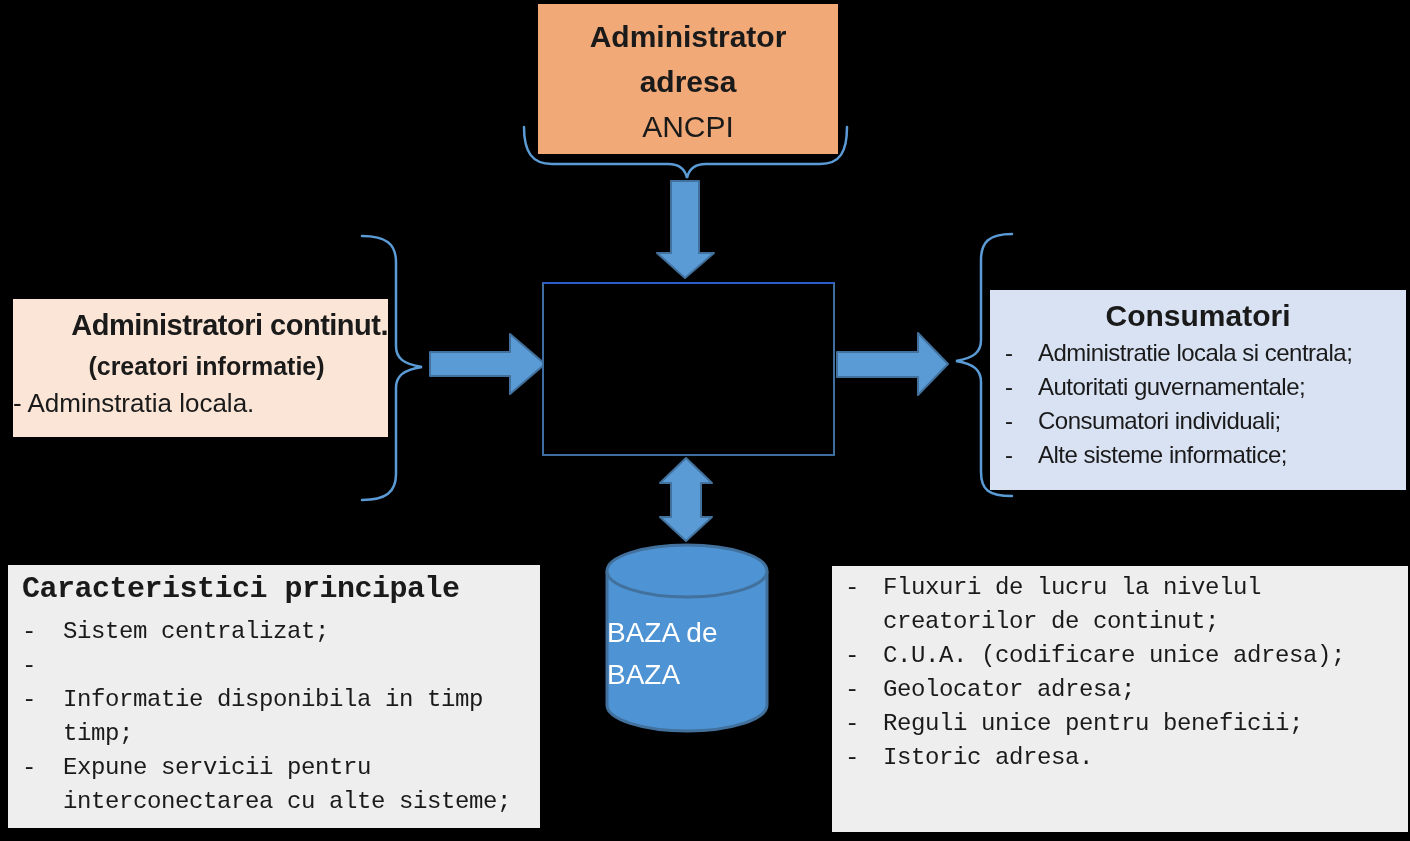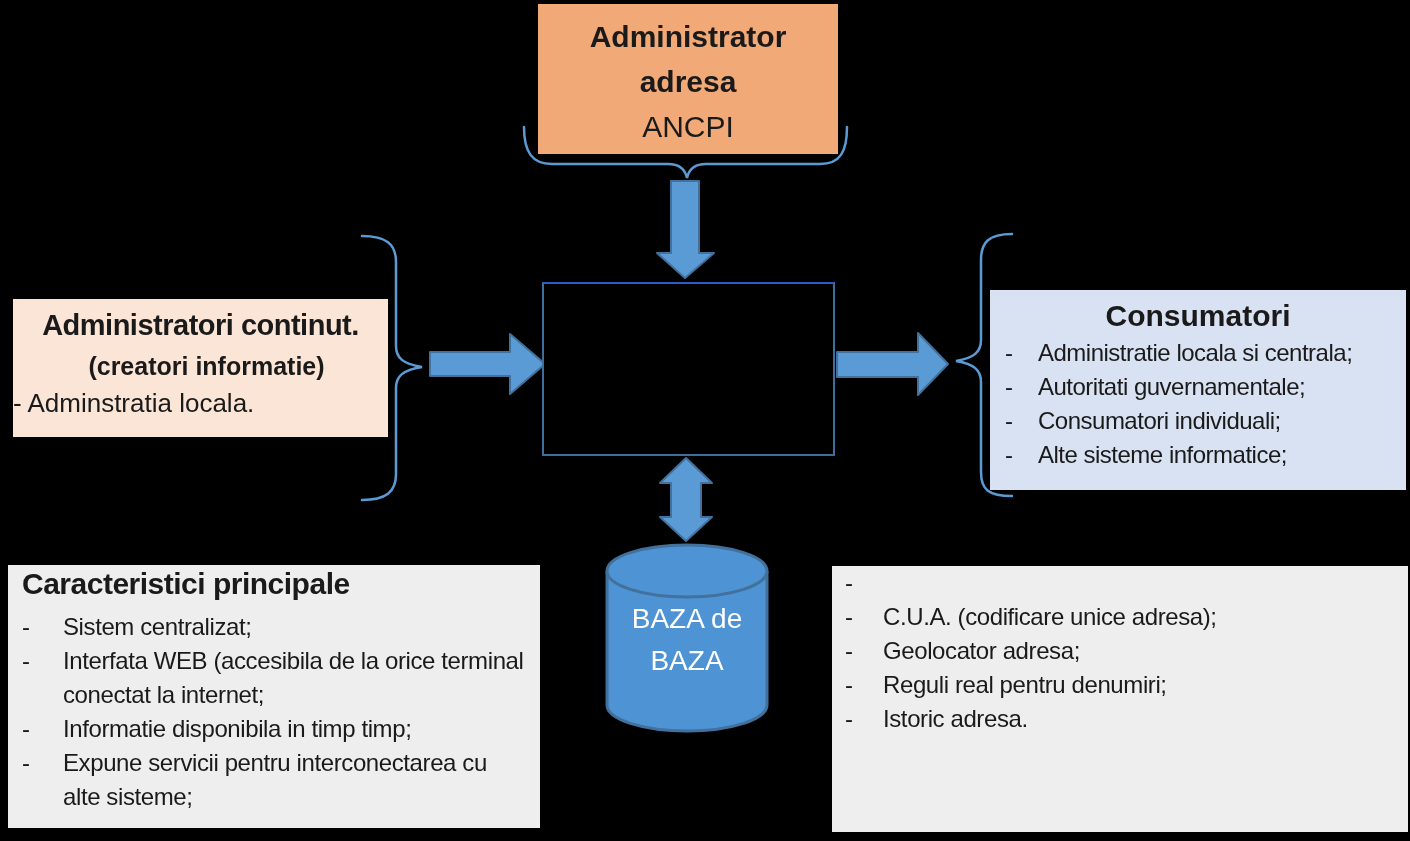--- a/index.html
+++ b/index.html
@@ -33,43 +33,43 @@
   .admin-box{left:538px;top:4px;width:300px;height:150px;background:var(--admin-box-bg);
     text-align:center;padding-top:10px;}
   .admin-box .l{font-size:30px;line-height:45px;}
   .admin-box .b{font-weight:bold;}
 
   .center-box{left:542px;top:282px;width:293px;height:174px;background:#000;
     border:2px solid var(--center-box-border);border-top-color:var(--center-box-border-top);}
 
   .creators-box{left:13px;top:299px;width:375px;height:138px;background:var(--creators-box-bg);
     padding-top:8px;}
-  .creators-title{font-size:29px;font-weight:bold;text-align:center;letter-spacing:-0.5px;line-height:36px;}
+  .creators-title{font-size:29px;font-weight:bold;text-align:right;letter-spacing:-0.5px;line-height:36px;}
   .creators-subtitle{font-size:25px;font-weight:bold;text-align:center;margin-top:8px;line-height:30px;margin-left:12px;}
   .creators-item{font-size:26px;text-align:left;margin-top:6px;line-height:32px;}
 
   .consumers-box{left:990px;top:250px;width:416px;height:200px;background:var(--consumers-box-bg);
     padding-top:6px;margin-top:40px;}
   .consumers-title{font-size:30px;font-weight:bold;text-align:center;line-height:40px;}
   .consumers-box .li{display:flex;line-height:34px;font-size:24px;letter-spacing:-0.5px;white-space:nowrap;}
   .consumers-box .dash{flex:none;width:33px;padding-left:15px;}
 
-  .info-box{background:var(--info-box-bg);}
+  .info-box{background:var(--info-box-bg);padding-top:5px;font-family:Liberation Mono, monospace;}
   .features-box{left:8px;top:565px;width:532px;height:263px;}
   .results-box{left:832px;top:566px;width:576px;height:266px;}
   .info-title{font-size:30px;font-weight:bold;letter-spacing:-0.5px;line-height:38px;margin-bottom:7px;}
   .features-box .info-title{padding-left:14px;}
   .results-box .info-title{padding-left:12px;}
   .info-box .li{display:flex;font-size:24px;letter-spacing:-0.4px;line-height:34px;}
   .features-box .dash{flex:none;width:41px;padding-left:14px;}
   .features-box .li-text{width:467px;}
   .results-box .dash{flex:none;width:38px;padding-left:13px;}
   .results-box .li-text{width:517px;}
 
-  .db-label{left:607px;top:598px;width:160px;text-align:center;color:var(--db-text);
+  .db-label{left:607px;top:612px;width:160px;text-align:left;color:var(--db-text);
     font-size:28px;line-height:42px;}
 </style>
 </head>
 <body>
 
 <div id="canvas">
 
   <svg id="shape-layer" viewBox="0 0 1410 841" xmlns="http://www.w3.org/2000/svg">
 
     <path class="shape-brace" d="M 524 127 C 524 152 532 164 552 164 L 668 164 C 679 164 685 169 687 178 C 689 169 695 164 706 164 L 820 164 C 840 164 847 152 847 127"></path>
@@ -139,55 +139,55 @@
     <div class="info-title">Caracteristici principale</div>
     <div>
 
         <div class="li">
           <span class="dash">-</span>
           <span class="li-text">Sistem centralizat;</span>
         </div>
 
         <div class="li">
           <span class="dash">-</span>
-          <span class="li-text">Interfata WEB (accesibila de la orice terminal conectat la internet;</span>
         </div>
 
         <div class="li">
           <span class="dash">-</span>
           <span class="li-text">Informatie disponibila in timp timp;</span>
         </div>
 
         <div class="li">
           <span class="dash">-</span>
           <span class="li-text">Expune servicii pentru interconectarea cu alte sisteme;</span>
         </div>
       </div>
   </div>
 
   <div class="box info-box results-box">
     <div>
 
         <div class="li">
           <span class="dash">-</span>
+          <span class="li-text">Fluxuri de lucru la nivelul creatorilor de continut;</span>
         </div>
 
         <div class="li">
           <span class="dash">-</span>
           <span class="li-text">C.U.A. (codificare unice adresa);</span>
         </div>
 
         <div class="li">
           <span class="dash">-</span>
           <span class="li-text">Geolocator adresa;</span>
         </div>
 
         <div class="li">
           <span class="dash">-</span>
-          <span class="li-text">Reguli real pentru denumiri;</span>
+          <span class="li-text">Reguli unice pentru beneficii;</span>
         </div>
 
         <div class="li">
           <span class="dash">-</span>
           <span class="li-text">Istoric adresa.</span>
         </div>
       </div>
   </div>
 
 </div>

